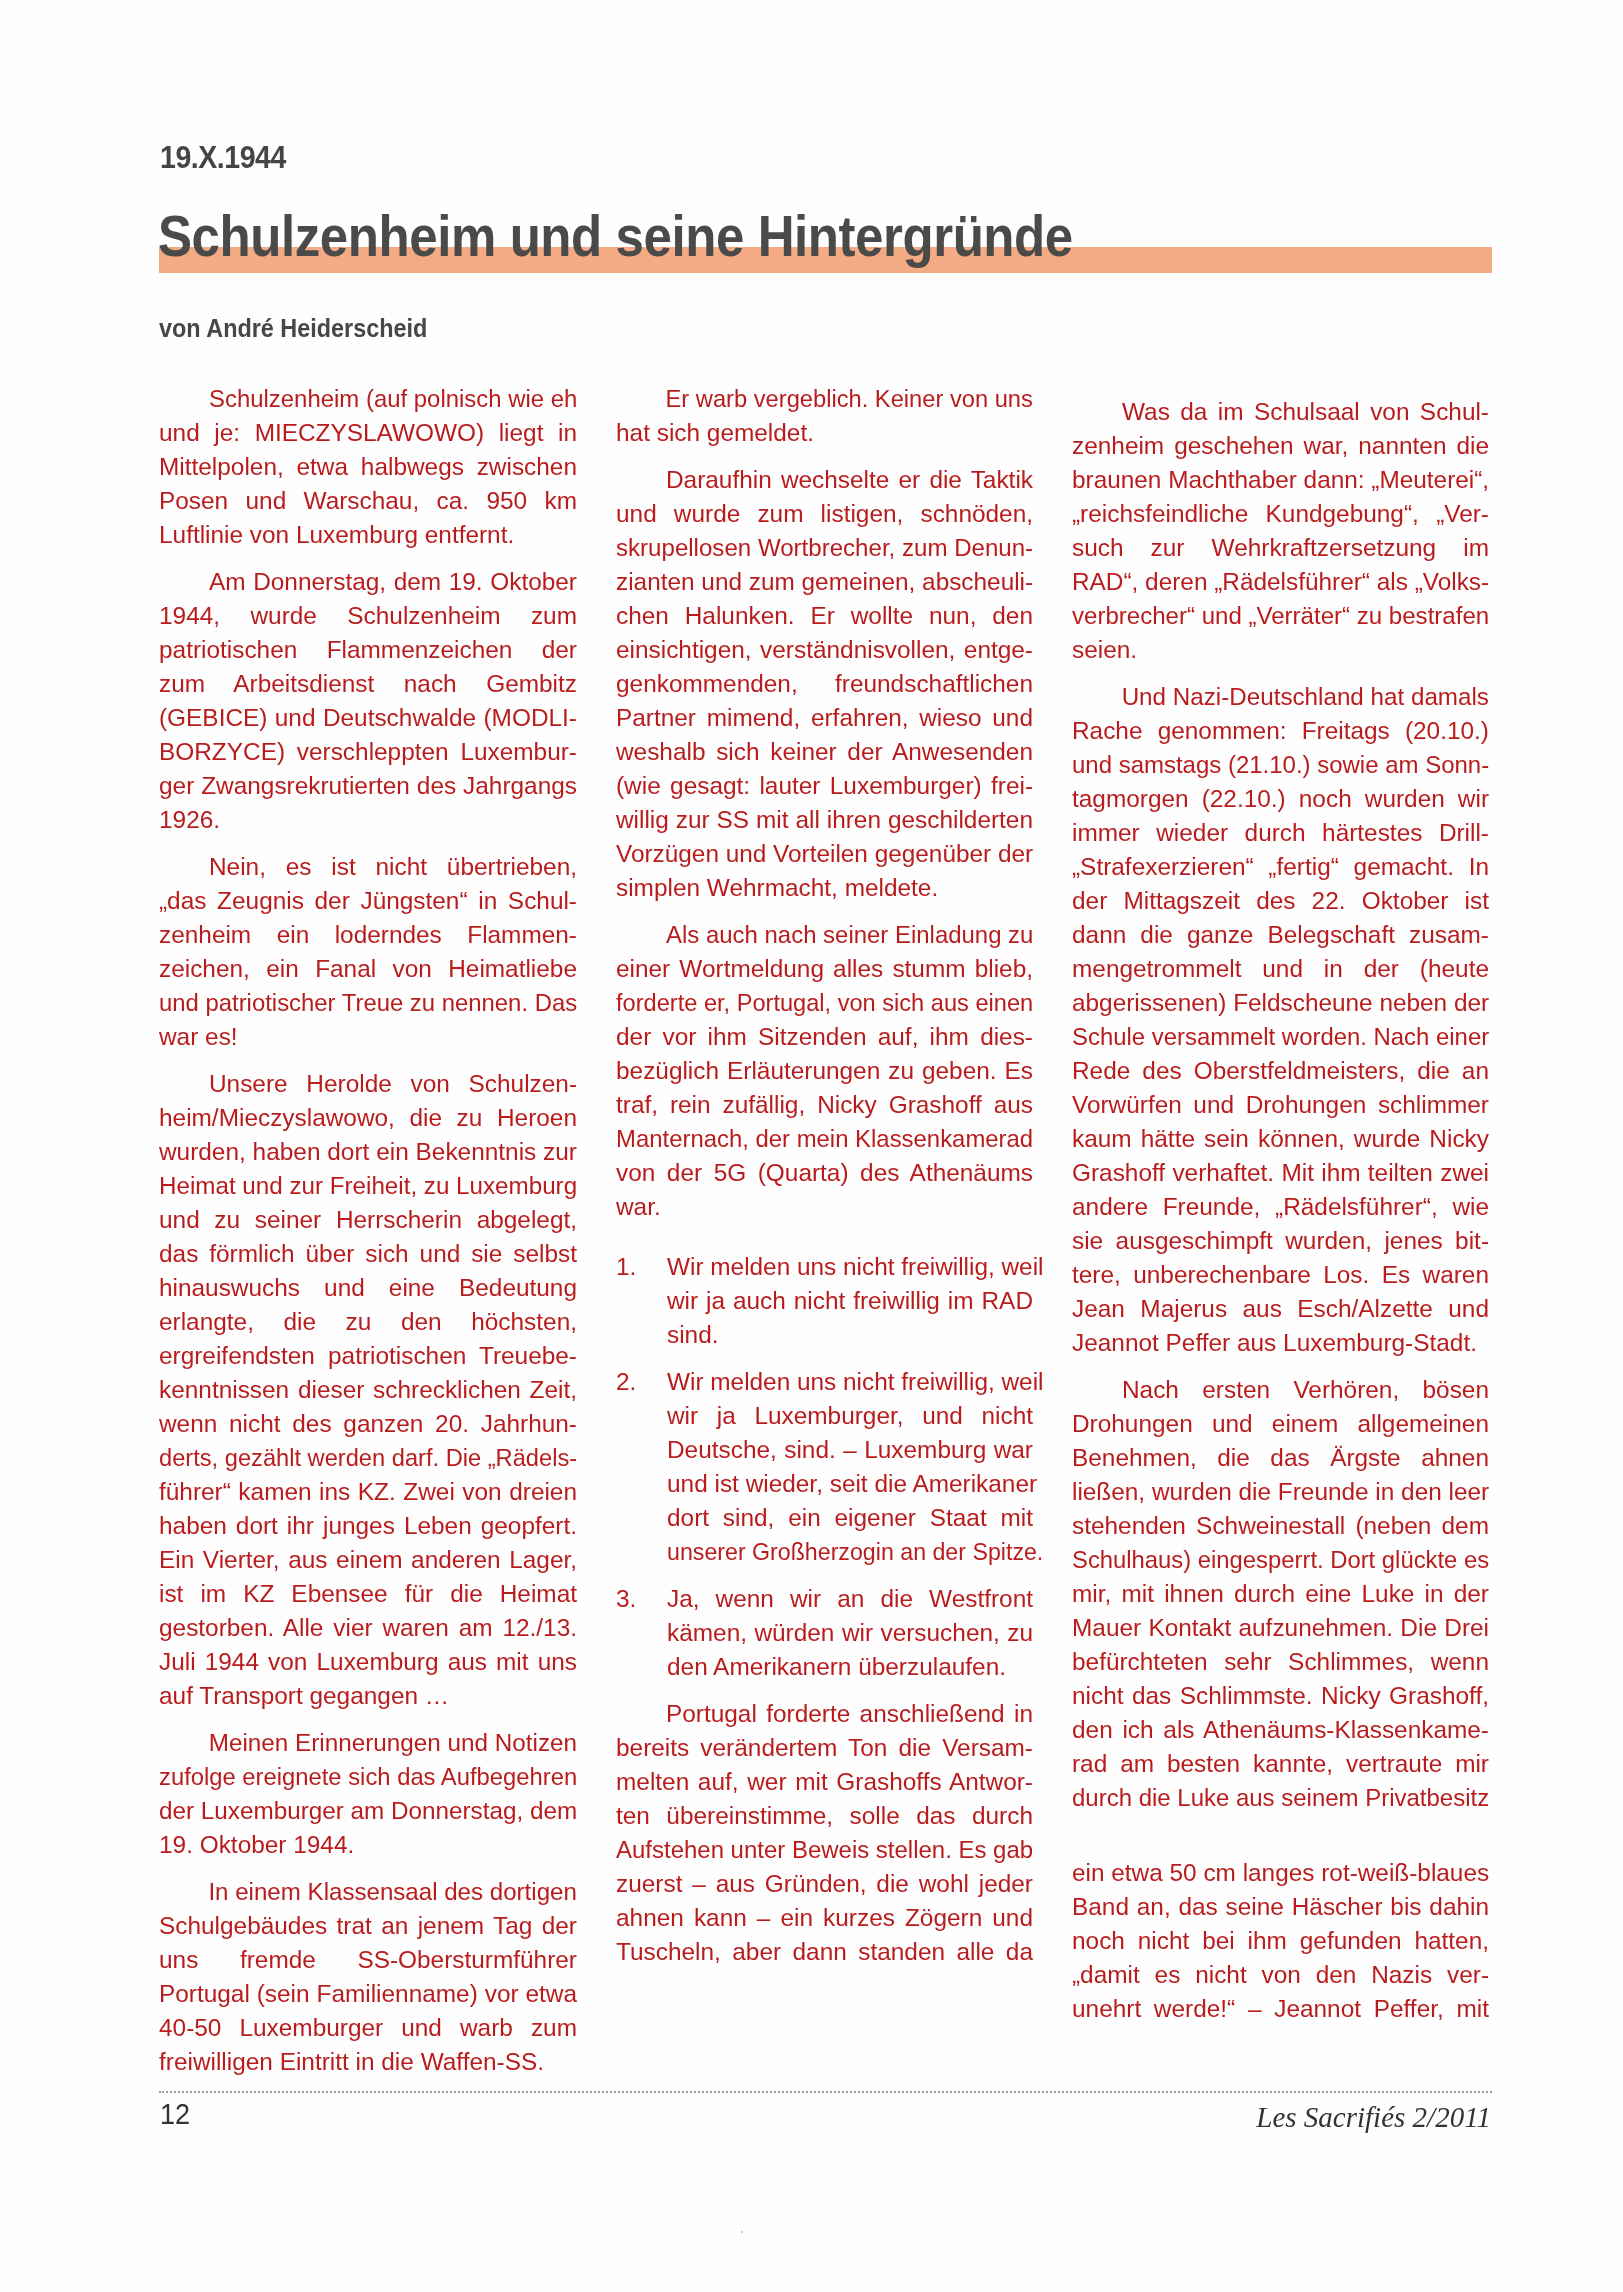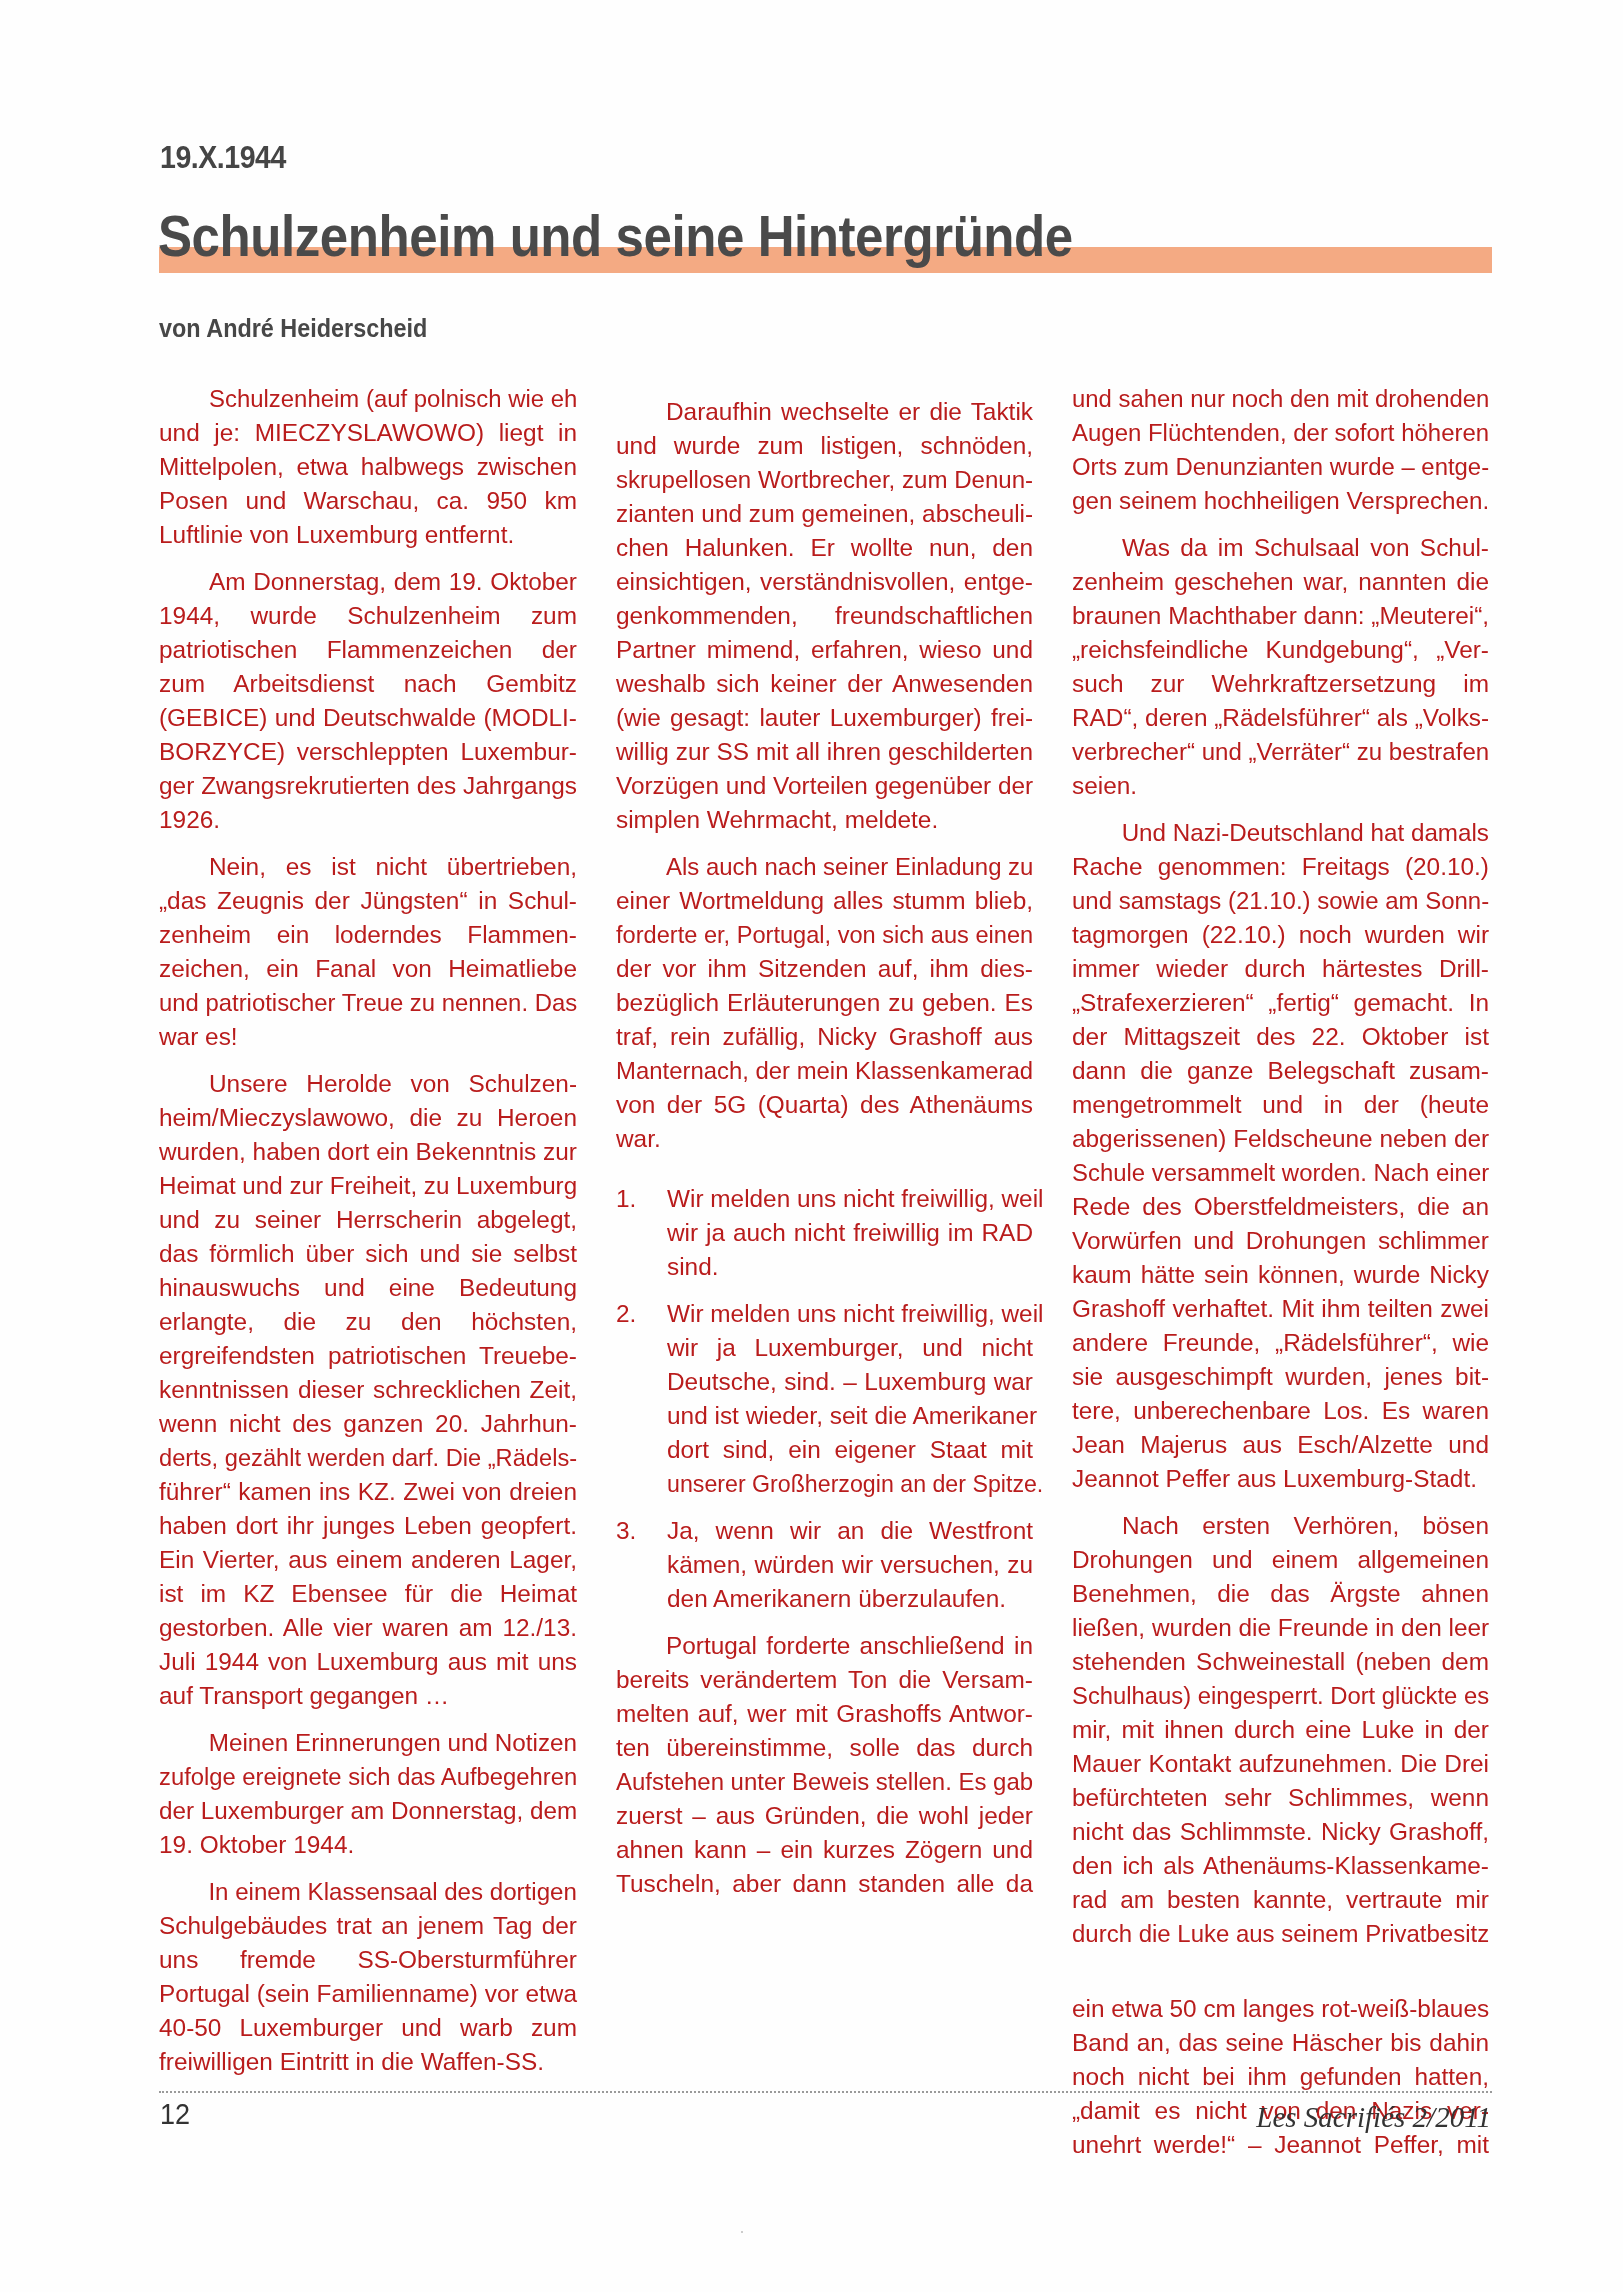--- a/index.html
+++ b/index.html
@@ -95,20 +95,24 @@
       <div class="paragraph">
         <span class="line indent" style="transform: scaleX(0.98786); transform-origin: left center; width: 373px; box-sizing: content-box; padding-left: 50px;">In einem Klassensaal des dortigen</span>
         <span class="line">Schulgebäudes trat an jenem Tag der</span>
         <span class="line">uns fremde SS-Obersturmführer</span>
         <span class="line">Portugal (sein Familienname) vor etwa</span>
         <span class="line">40-50 Luxemburger und warb zum</span>
         <span class="line last">freiwilligen Eintritt in die Waffen-SS.</span>
       </div>
     </div>
   <div class="col col2">
+      <div class="paragraph">
+        <span class="line indent" style="transform: scaleX(0.971172); transform-origin: left center; width: 378px; box-sizing: content-box; padding-left: 51px;">Er warb vergeblich. Keiner von uns</span>
+        <span class="line last">hat sich gemeldet.</span>
+      </div>
       <span class="para-gap"></span>
       <div class="paragraph">
         <span class="line indent">Daraufhin wechselte er die Taktik</span>
         <span class="line">und wurde zum listigen, schnöden,</span>
         <span class="line" style="transform: scaleX(0.987225); transform-origin: left center; width: 422px; box-sizing: content-box;">skrupellosen Wortbrecher, zum Denun-</span>
         <span class="line" style="transform: scaleX(0.998845); transform-origin: left center; width: 417px; box-sizing: content-box;">zianten und zum gemeinen, abscheuli-</span>
         <span class="line">chen Halunken. Er wollte nun, den</span>
         <span class="line">einsichtigen, verständnisvollen, entge-</span>
         <span class="line">genkommenden, freundschaftlichen</span>
         <span class="line">Partner mimend, erfahren, wieso und</span>
@@ -167,26 +171,20 @@
         <span class="line">bereits verändertem Ton die Versam-</span>
         <span class="line">melten auf, wer mit Grashoffs Antwor-</span>
         <span class="line">ten übereinstimme, solle das durch</span>
         <span class="line" style="transform: scaleX(0.982883); transform-origin: left center; width: 424px; box-sizing: content-box;">Aufstehen unter Beweis stellen. Es gab</span>
         <span class="line">zuerst – aus Gründen, die wohl jeder</span>
         <span class="line">ahnen kann – ein kurzes Zögern und</span>
         <span class="line">Tuscheln, aber dann standen alle da</span>
       </div>
     </div>
   <div class="col col3">
-      <div class="paragraph">
-        <span class="line" style="transform: scaleX(0.979616); transform-origin: left center; width: 426px; box-sizing: content-box;">und sahen nur noch den mit drohenden</span>
-        <span class="line" style="transform: scaleX(0.982811); transform-origin: left center; width: 424px; box-sizing: content-box;">Augen Flüchtenden, der sofort höheren</span>
-        <span class="line" style="transform: scaleX(0.97983); transform-origin: left center; width: 425px; box-sizing: content-box;">Orts zum Denunzianten wurde – entge-</span>
-        <span class="line last" style="transform: scaleX(0.99234); transform-origin: left center; width: 420px; box-sizing: content-box;">gen seinem hochheiligen Versprechen.</span>
-      </div>
       <span class="para-gap"></span>
       <div class="paragraph">
         <span class="line indent">Was da im Schulsaal von Schul-</span>
         <span class="line">zenheim geschehen war, nannten die</span>
         <span class="line" style="transform: scaleX(0.998883); transform-origin: left center; width: 417px; box-sizing: content-box;">braunen Machthaber dann: „Meuterei“,</span>
         <span class="line">„reichsfeindliche Kundgebung“, „Ver-</span>
         <span class="line">such zur Wehrkraftzersetzung im</span>
         <span class="line" style="transform: scaleX(0.999143); transform-origin: left center; width: 417px; box-sizing: content-box;">RAD“, deren „Rädelsführer“ als „Volks-</span>
         <span class="line" style="transform: scaleX(0.986172); transform-origin: left center; width: 423px; box-sizing: content-box;">verbrecher“ und „Verräter“ zu bestrafen</span>
         <span class="line last">seien.</span>

